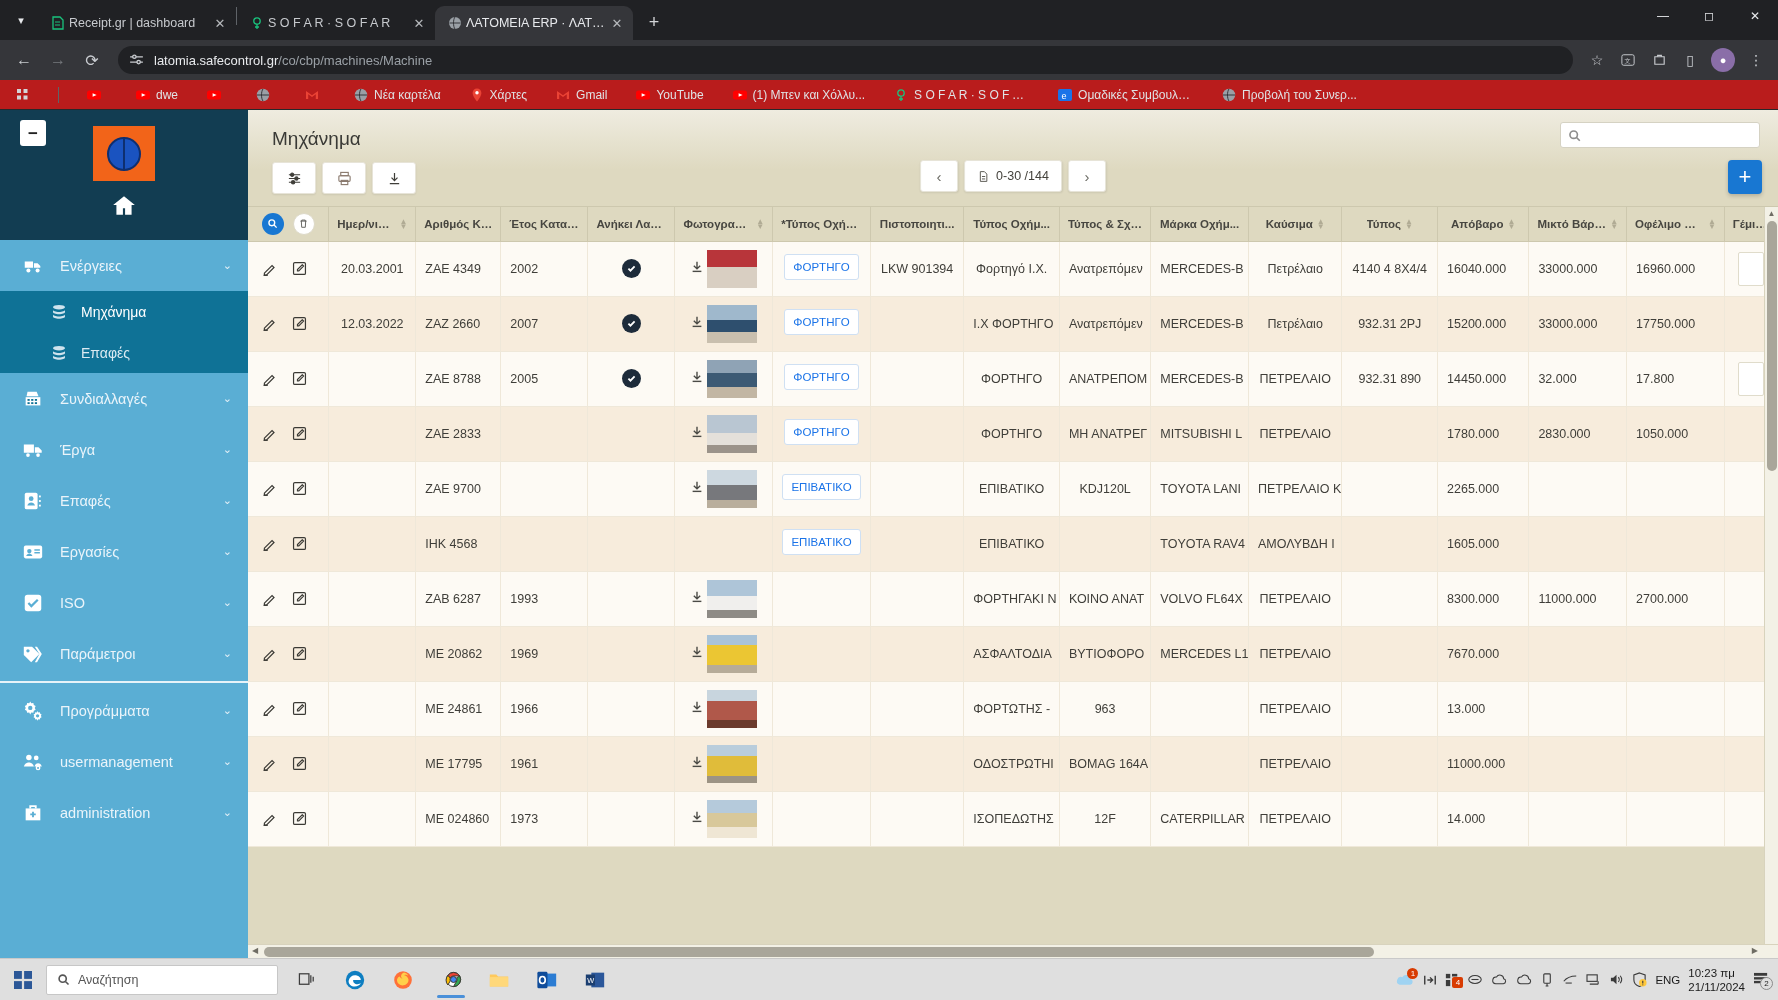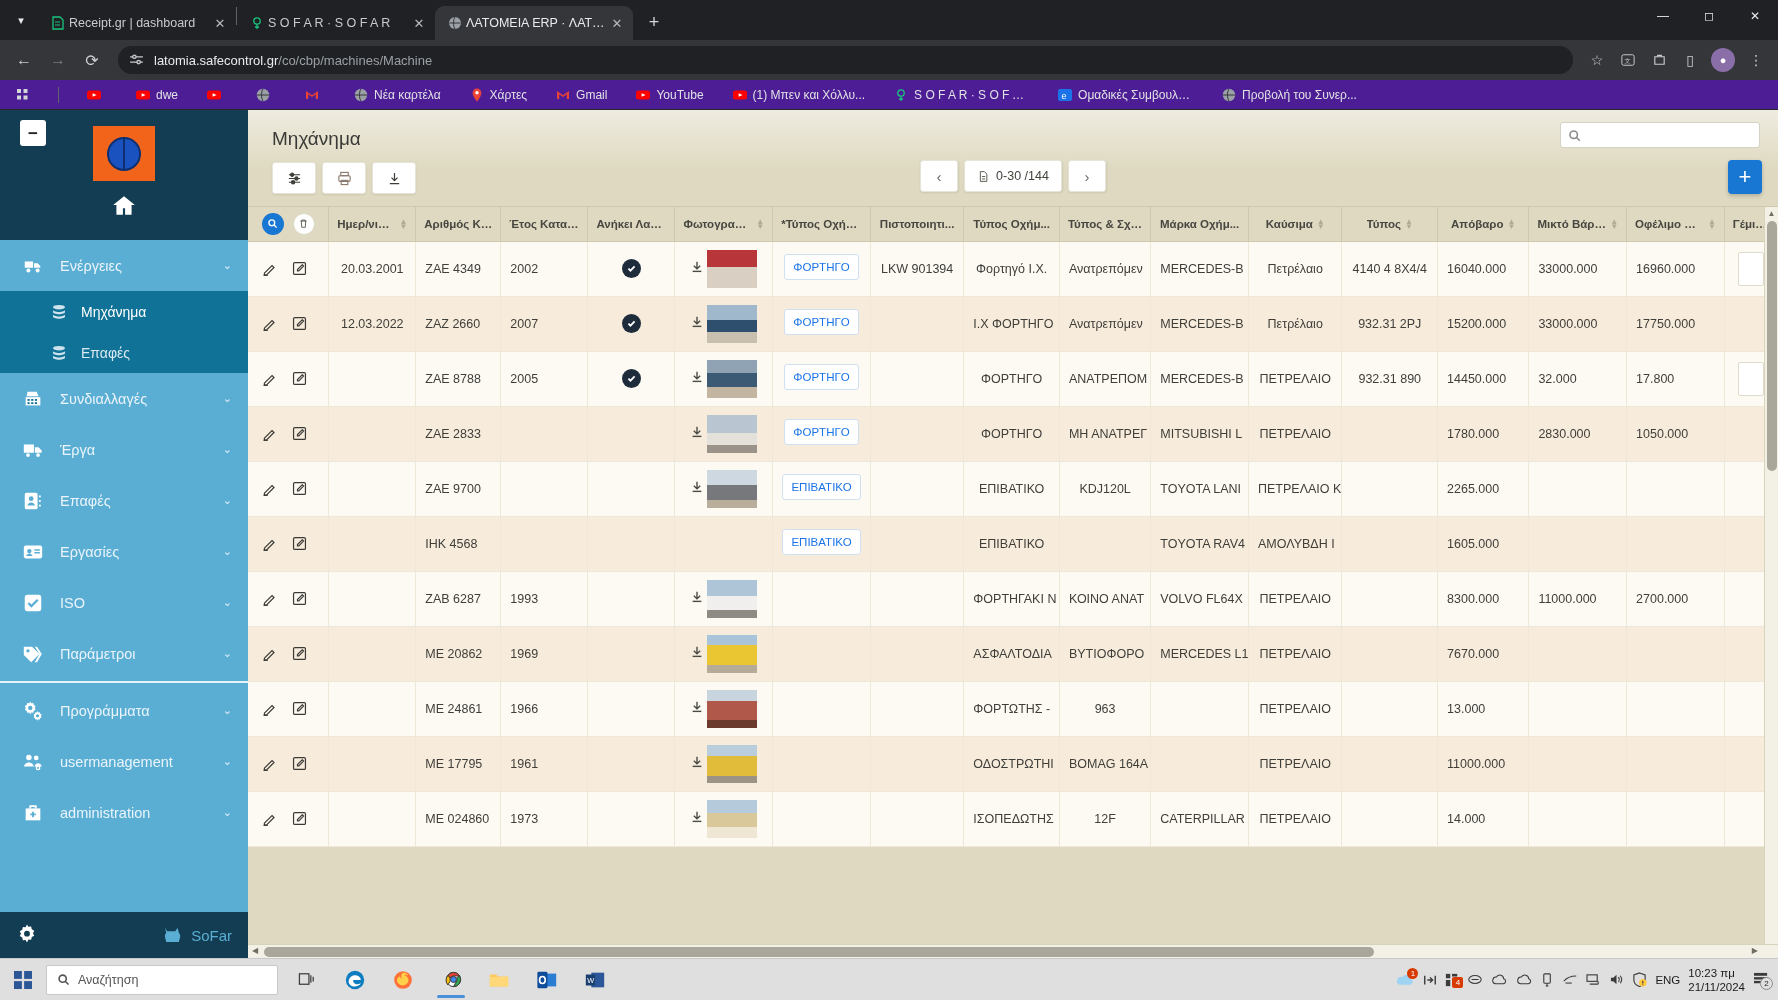--- a/index.html
+++ b/index.html
@@ -53,21 +53,21 @@
   .omni-icon { width: 17px; height: 17px; display:flex;align-items:center;justify-content:center; color:#c9ccd0; }
   .omni-url { font-size: 13px; color: #9aa0a6; white-space: nowrap; }
   .omni-url b { color: #e8eaed; font-weight: 400; }
   .tb-right { display: flex; align-items: center; gap: 3px; }
   .tb-ic { width: 28px; height: 28px; display: flex; align-items: center; justify-content: center;
     color: #c9ccd0; font-size: 14px; }
   .avatar-btn { width: 24px; height: 24px; border-radius: 50%; background: #8a6ea8;
     display: flex; align-items: center; justify-content: center; color: #fff; font-size: 11px; margin: 0 4px;}
 
   .bookmarks {
-    height: 30px; background: #4c1d95; display: flex; align-items: center;
+    height: 30px; background: #b91c1c; display: flex; align-items: center;
     padding: 0 8px; gap: 14px; flex: none; border-bottom: 1px solid #27282b;
   }
   .bm { display: flex; align-items: center; gap: 5px; padding: 3px 7px; border-radius: 4px;
     color: #e0e2e5; font-size: 12px; white-space: nowrap; max-width: 150px; }
   .bm .bmt { overflow: hidden; text-overflow: ellipsis; }
   .bmico { width: 16px; height: 16px; flex: none; display:flex;align-items:center;justify-content:center; }
   .bmsep { width: 1px; height: 16px; background: #5f6368; margin: 0 6px; flex:none; }
 
   
   .page { flex: 1; display: flex; background: #ded9c0; overflow: hidden; position: relative; }
@@ -587,32 +587,20 @@
             <svg viewBox="0 0 24 24">
               <path d="M4 7h16v13H4z"></path>
               <path d="M9 7V4.5h6V7" fill="none" stroke="#fff" stroke-width="2"></path>
               <path d="M11 10.5h2v2h2v2h-2v2h-2v-2H9v-2h2z" fill="#5aaed4"></path>
             </svg>
           </span>
         <span class="sblabel">administration</span>
         <span class="chev">⌄</span>
       </div>
 
-      <div class="sb-footer">
-        <span class="gear"><svg viewBox="0 0 24 24">
-              <path d="M12 1.5l1.5 2.7 3-.4.7 3 2.7 1.6-1.4 2.7 1.4 2.7-2.7 1.6-.7 3-3-.4L12 21.2l-1.5-2.7-3 .4-.7-3L4.1 14.3l1.4-2.7-1.4-2.7 2.7-1.6.7-3 3 .4z"></path>
-              <circle cx="12" cy="11.6" r="3.2" fill="#123d52"></circle>
-            </svg></span>
-        <span class="brand">
-          <span><svg viewBox="0 0 24 20">
-                <path d="M3 3l2.5 4h9L17 3l1.5 5.5c1.5 1.5 2 4 1 6.5l-1 4H4.5l-1-4c-1-2.5-.5-5 1-6.5z"></path>
-              </svg></span>
-          <span>SoFar</span>
-        </span>
-      </div>
     </div>
 
     <div class="content">
 
       <div class="c-top">
         <div class="c-title">Μηχάνημα</div>
 
         <div class="searchbox">
           <svg viewBox="0 0 16 16">
               <circle cx="7" cy="7" r="4.6"></circle>

